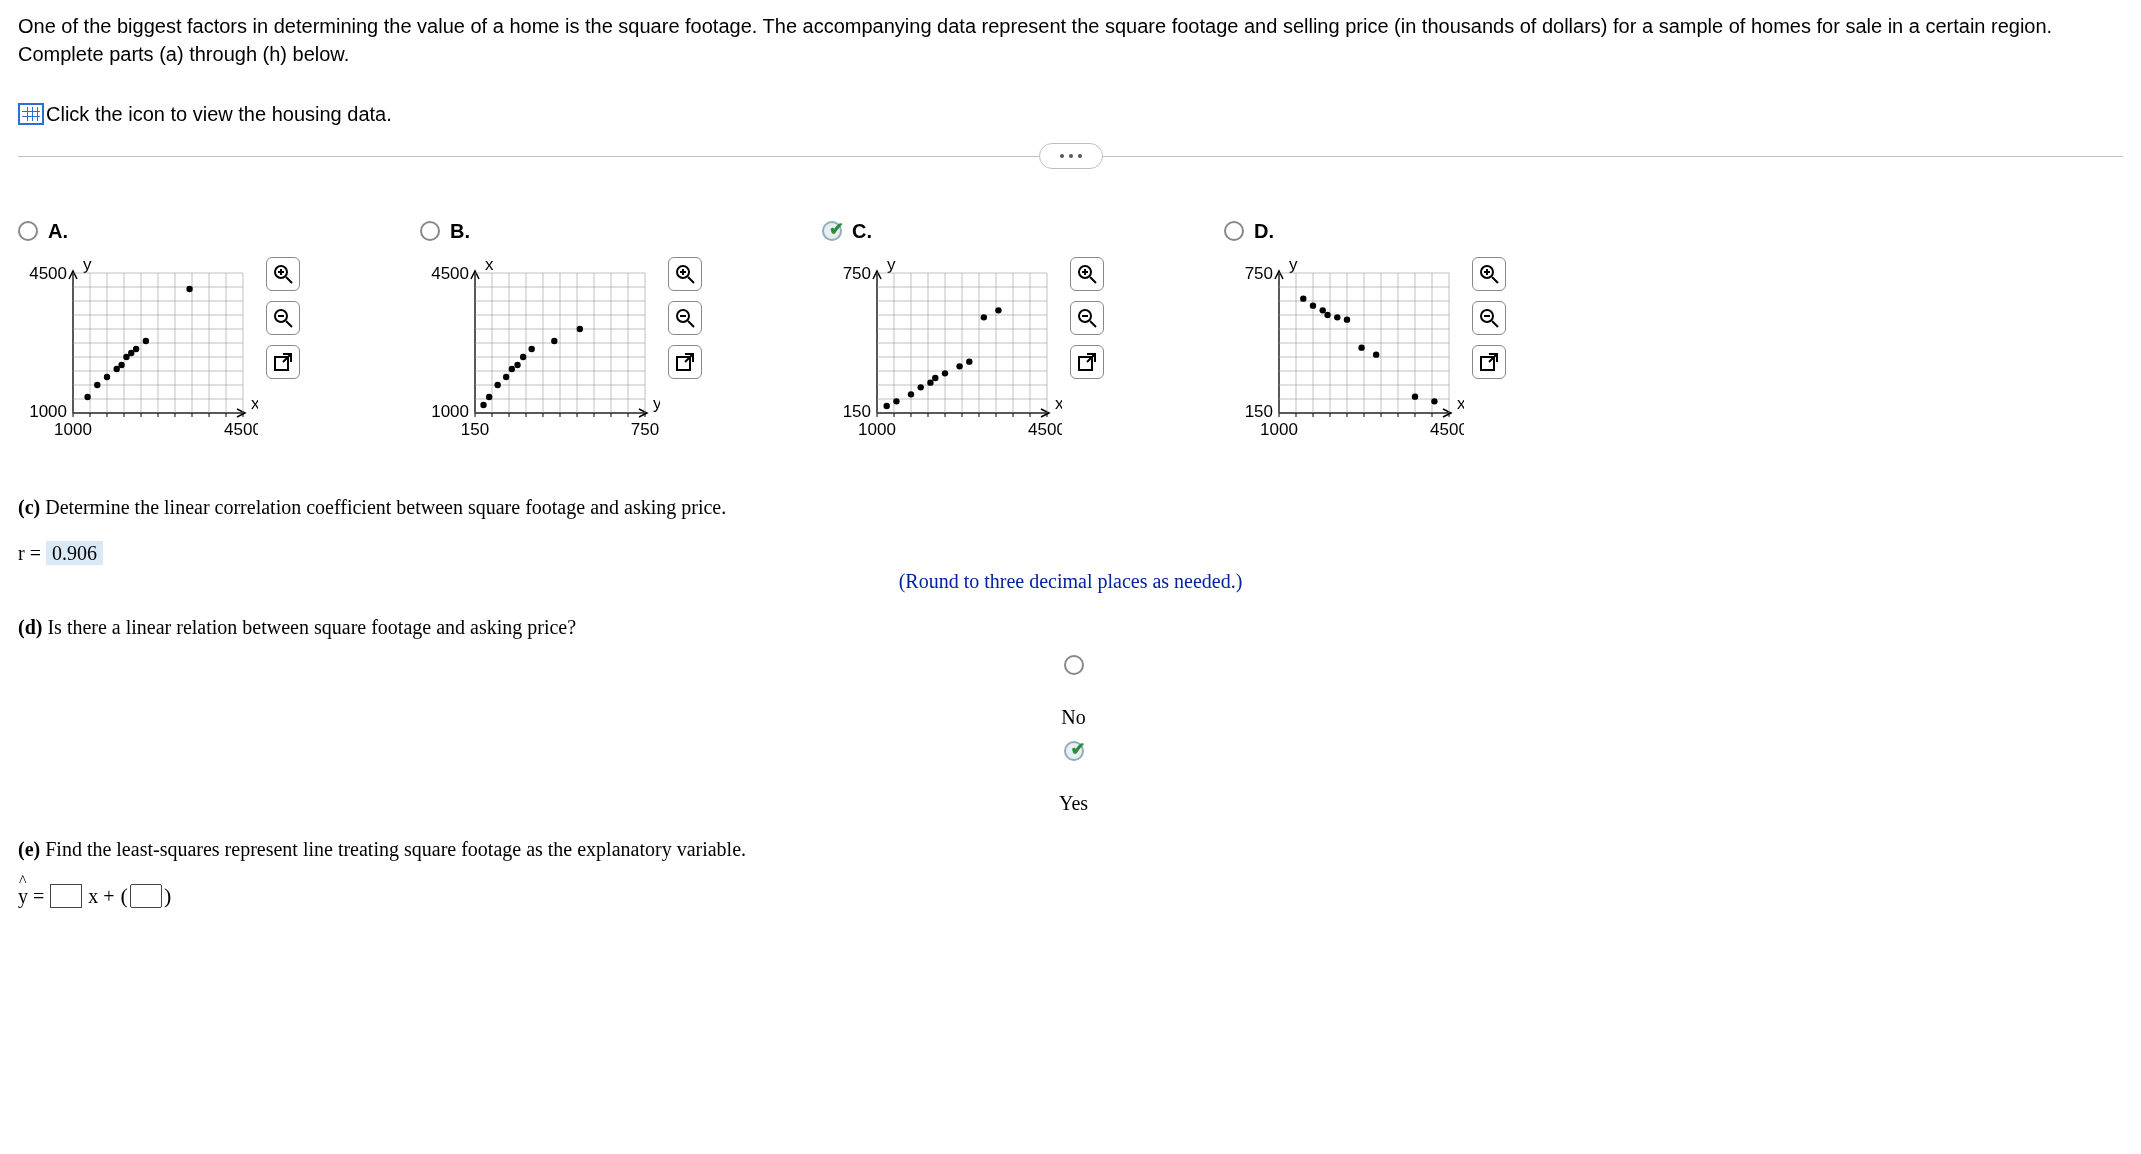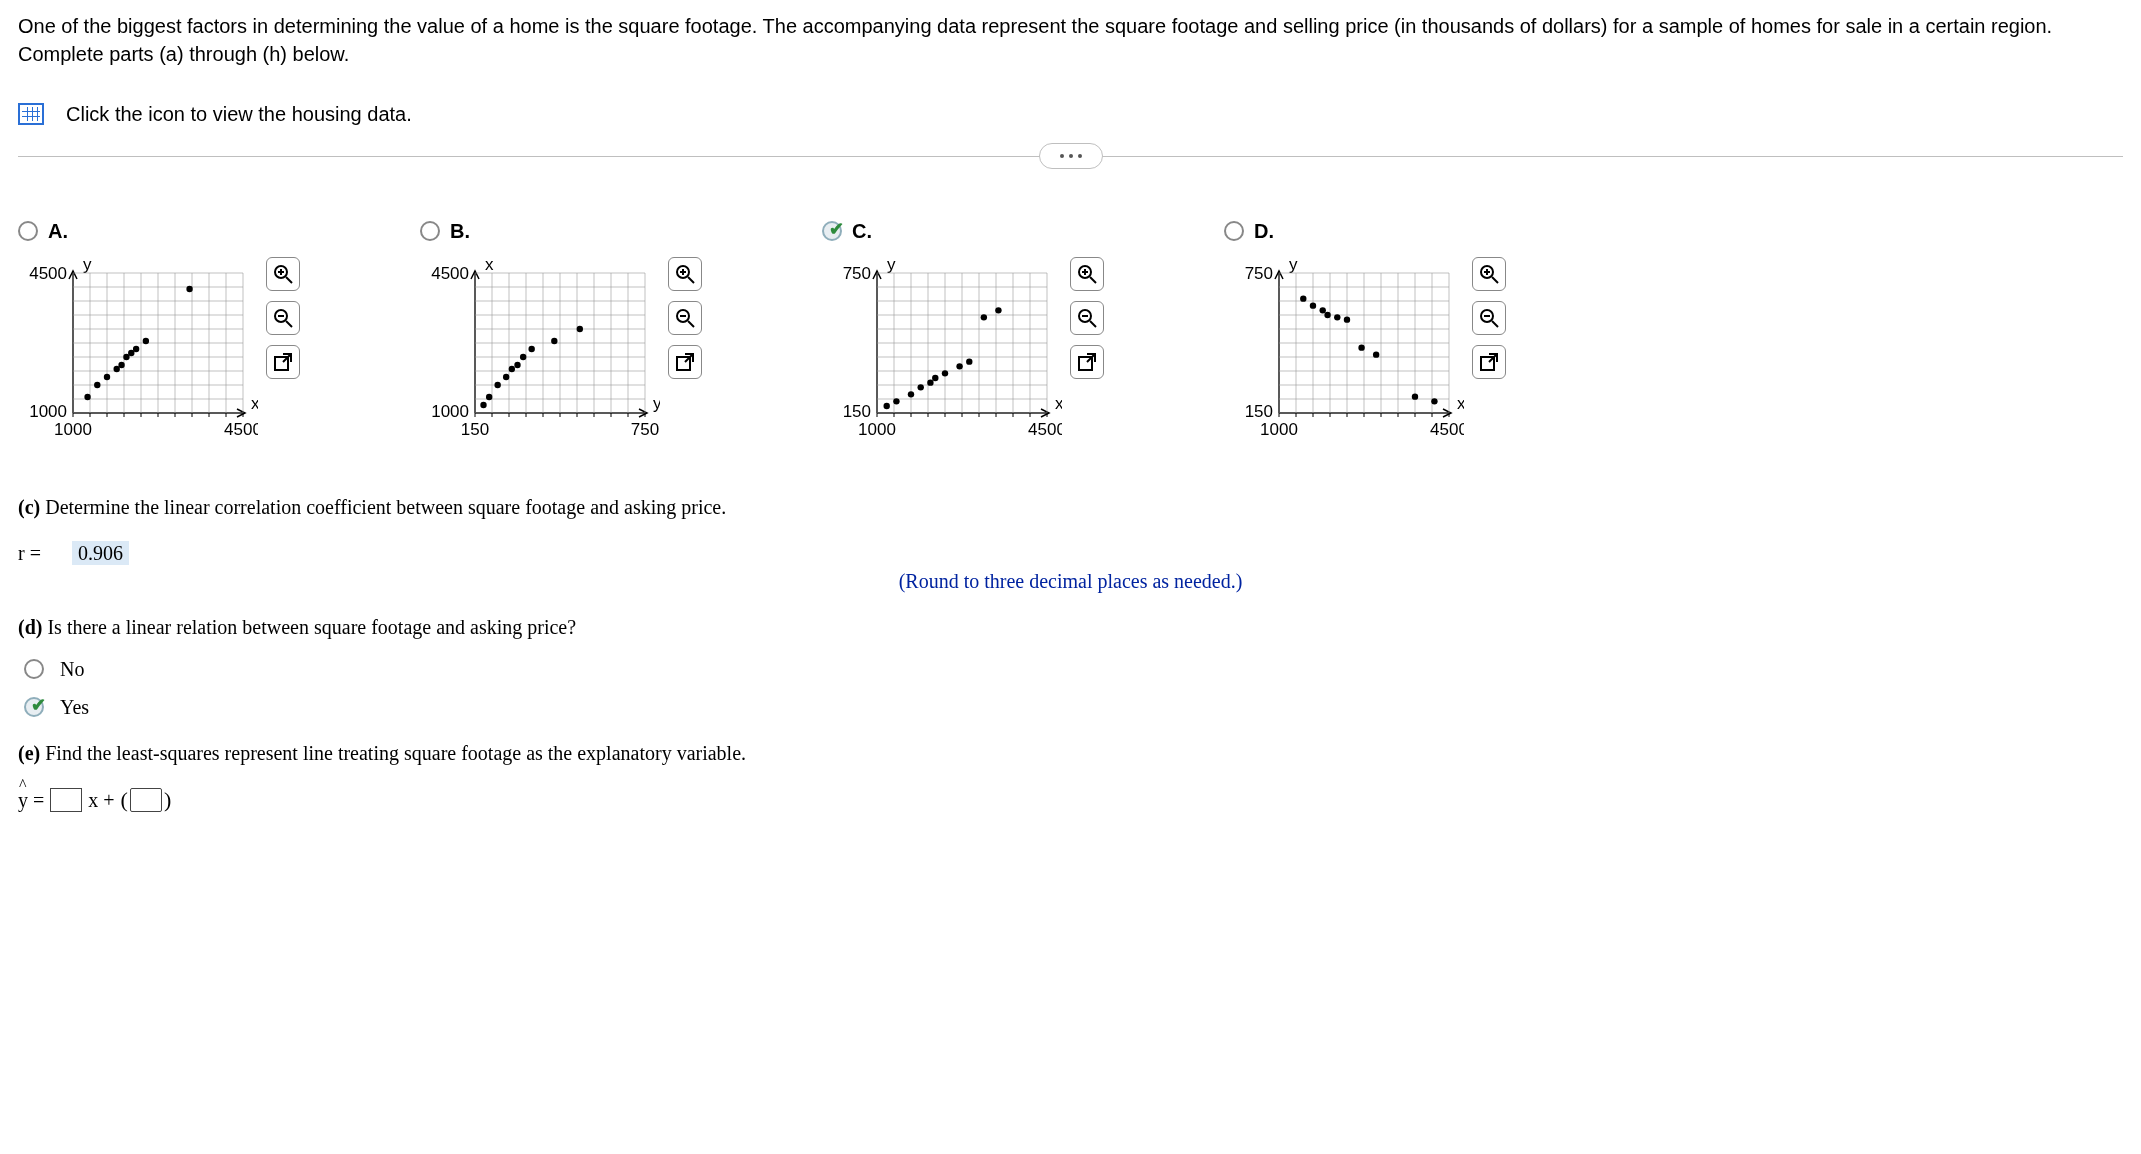--- a/index.html
+++ b/index.html
@@ -5,21 +5,21 @@
   * { box-sizing: border-box; margin: 0; padding: 0; }
   body {
     font-family: Arial, Helvetica, sans-serif;
     font-size: 20px;
     color: #000;
     background: #fff;
     padding: 12px 18px;
     line-height: 1.4;
   }
   .intro { margin-bottom: 32px; }
-  .data-link-row { display: flex; align-items: center; gap: 22px; margin-bottom: 28px; }
+  .data-link-row { display: flex; align-items: center; gap: 2px; margin-bottom: 28px; }
   .data-icon {
     width: 26px; height: 22px;
     border: 2px solid #2a6fd6;
     display: inline-flex; align-items: center; justify-content: center;
     position: relative;
     background: #fff;
   }
   .data-icon::before {
     content: "";
     position: absolute;
@@ -61,37 +61,37 @@
   .plot-svg { }
   .tools-col { display: flex; flex-direction: column; gap: 10px; margin-top: 4px; }
   .tool-btn {
     width: 34px; height: 34px; border: 1px solid #888; border-radius: 6px;
     background: #fff; display: flex; align-items: center; justify-content: center;
   }
 
   .part-label { font-weight: bold; }
   .section { margin-bottom: 18px; font-family: Liberation Serif, serif; }
   .answer-box {
-    background: #dbe9f6; padding: 1px 6px; margin-left: 26px;
+    background: #dbe9f6; padding: 1px 6px;
   }
   .blue-note { color: #0023a0; text-align: center; }
   .small-input {
     width: 32px; height: 24px; border: 1px solid #444; display: inline-block; vertical-align: middle;
   }
   .small-input.paren {
     border: 1px solid #444; border-radius: 2px;
   }
   .paren-wrap { position: relative; display: inline-flex; align-items: center; }
   .paren-wrap::before { content: "("; margin-right: 2px; font-size: 22px; }
   .paren-wrap::after  { content: ")"; margin-left: 2px; font-size: 22px; }
   .hat { position: relative; display: inline-block; }
   .hat::before { content: "^"; position: absolute; top: -12px; left: 1px; font-size: 16px; }
 
   .answer-list { list-style: none; display: flex; flex-direction: column; gap: 10px; margin: 14px 0 18px 6px; }
-  .answer-list li { display: flex; align-items: center; gap: 16px; }
+  .answer-list li { display: flex; align-items: center; gap: 28px; flex-direction: column; }
 </style>
 </head>
 <body>
 
 <p class="intro">One of the biggest factors in determining the value of a home is the square footage. The accompanying data represent the square footage and selling price (in thousands of dollars) for a sample of homes for sale in a certain region. Complete parts (a) through (h) below.</p>
 
 <div class="data-link-row">
   <span class="data-icon"></span>
   <span>Click the icon to view the housing data.</span>
 </div>

